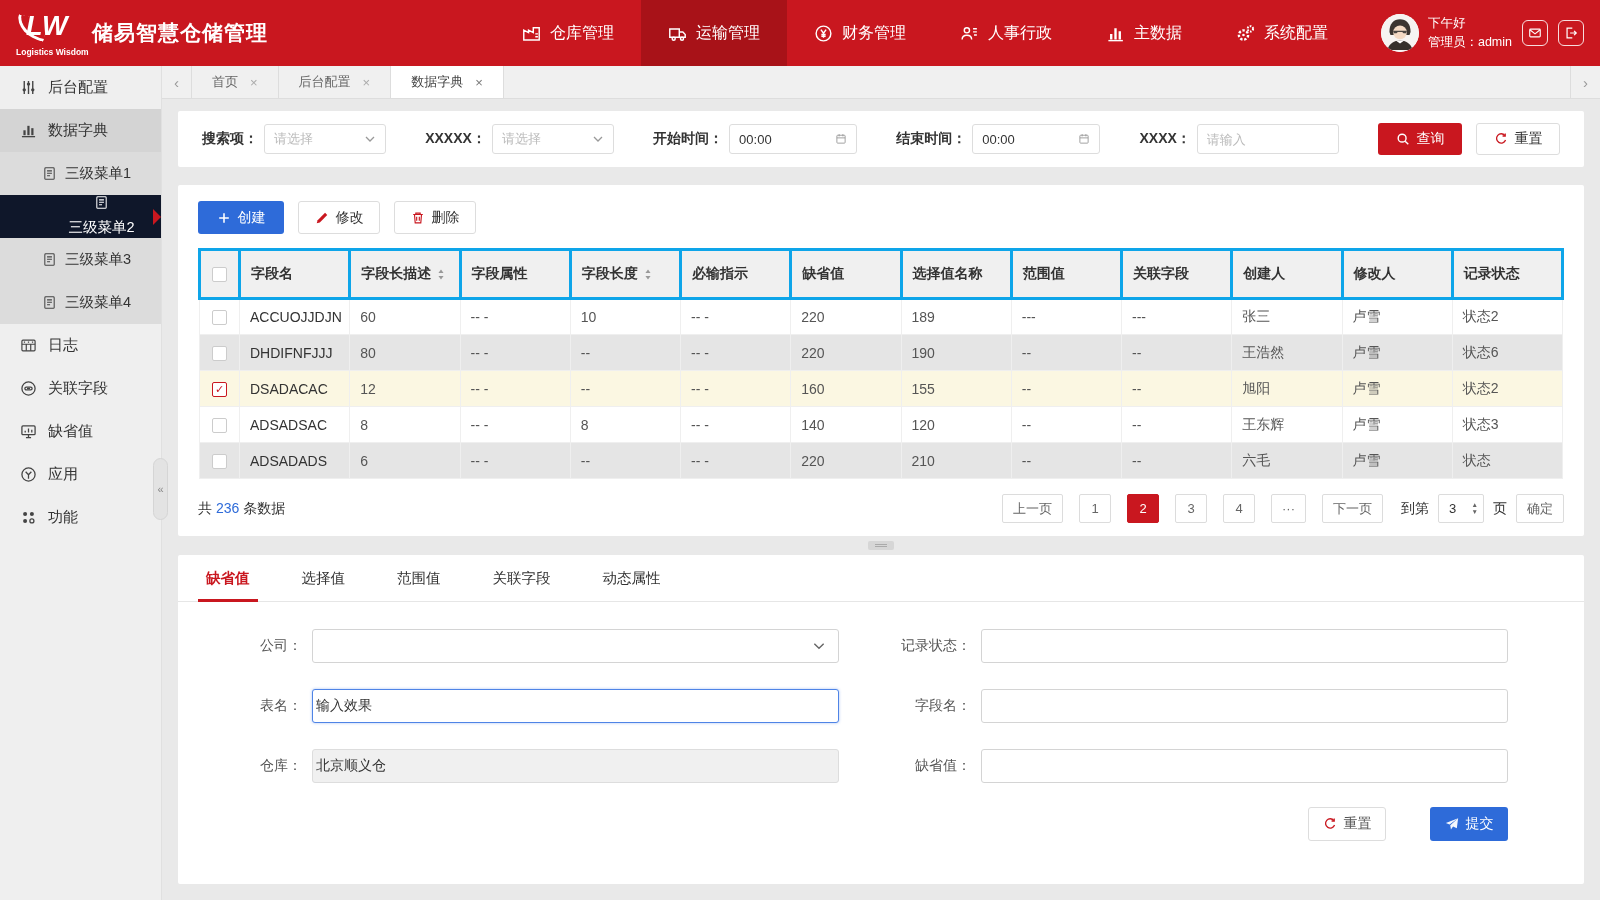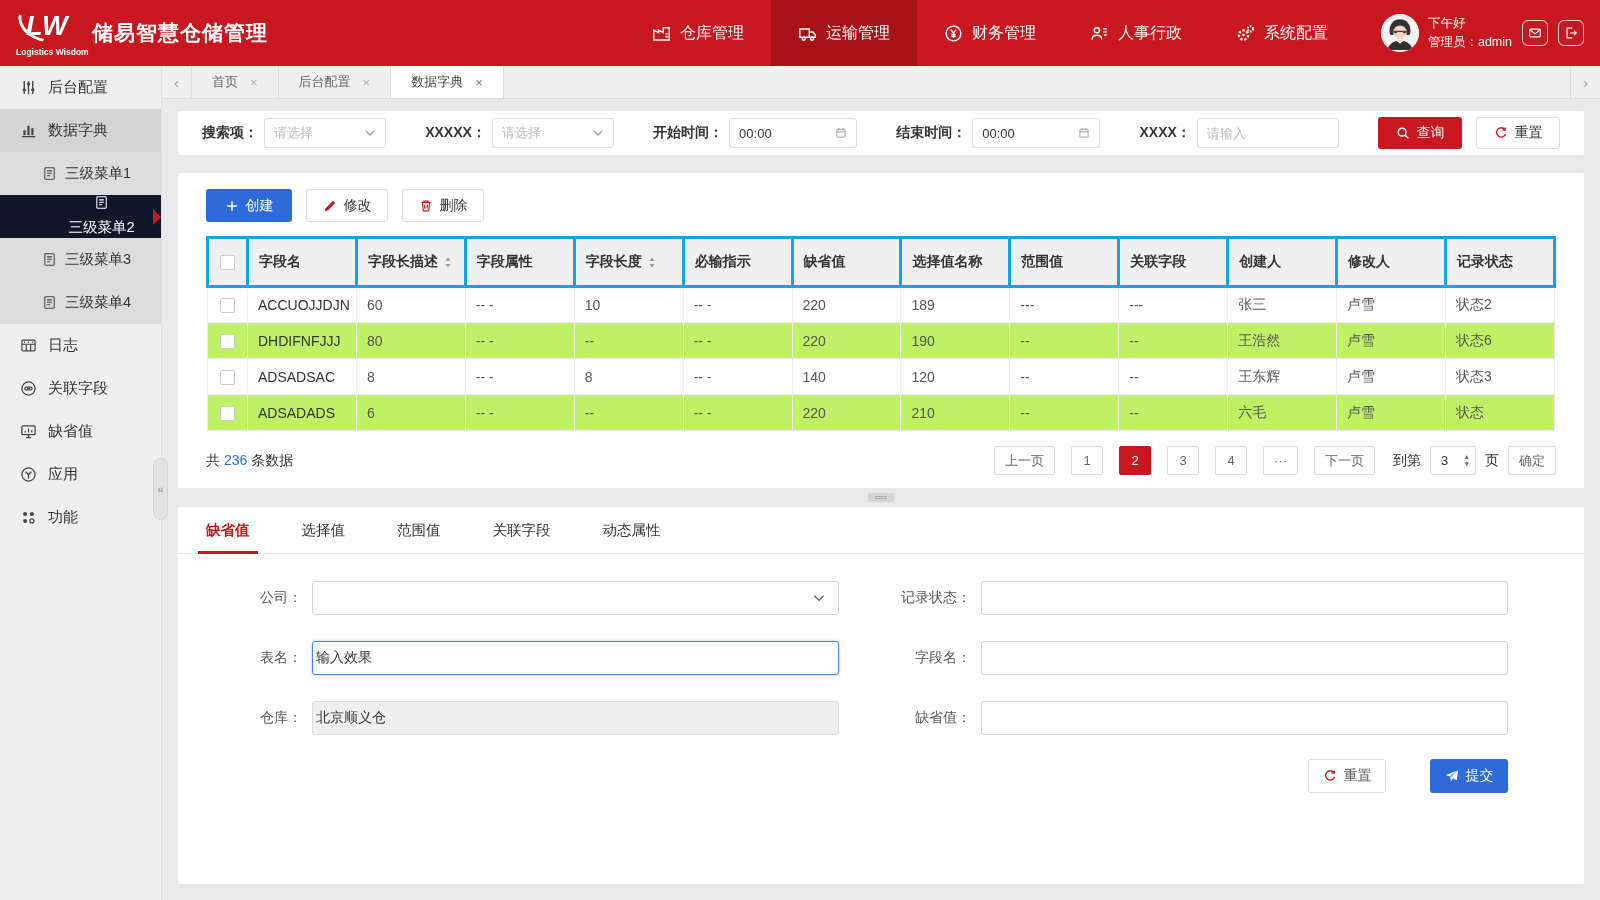--- a/index.html
+++ b/index.html
@@ -59,21 +59,21 @@
      border-right:1px solid #ddd; cursor:pointer; }
   .tab.active { background:#fff; color:#444; }
   .tab .close { color:#aaa; font-size:13px; }
   .tab.active .close { color:#777; }
 
   
   .page { flex:1; padding:12px 16px 0 16px; display:flex; flex-direction:column; overflow:hidden; }
   .card { background:#fff; border-radius:2px; }
 
   
-  .search-card { height:44px; display:flex; align-items:center; padding:6px 24px; justify-content:space-between; }
+  .search-card { height:56px; display:flex; align-items:center; padding:6px 24px; justify-content:space-between; }
   .sfield { display:flex; align-items:center; font-size:14px; color:#333; font-weight:bold; }
   .sfield .lbl { margin-right:6px; }
   .pick { height:30px; border:1px solid #ddd; border-radius:3px; display:flex; align-items:center;
      justify-content:space-between; padding:0 9px; font-size:13px; background:#fff; font-weight:normal; cursor:pointer; }
   .pick .ph { color:#bbb; }
   .pick .val { color:#333; }
   .pick svg { width:12px; height:12px; color:#999; flex-shrink:0; }
   .sel { width:122px; }
   .time-box { width:128px; }
   .txt-input { width:142px; height:30px; border:1px solid #ddd; border-radius:3px; padding:0 9px;
@@ -81,33 +81,33 @@
   .txt-input::placeholder { color:#bbb; }
   .sbtns { display:flex; gap:14px;font-family:Liberation Serif, serif; }
   .btn { display:inline-flex; align-items:center; justify-content:center; gap:7px; height:32px;
      border-radius:3px; font-size:14px; cursor:pointer; border:1px solid transparent; background:#fff; }
   .btn svg { width:14px; height:14px; }
   .btn-red { background:#c9171f; color:#fff; width:84px; }
   .btn-outline { border-color:#ddd; color:#333; width:84px; }
   .btn-outline svg { color:#c9171f; }
 
   
-  .table-card { margin-top:18px; padding:16px 28px 13px; }
+  .table-card { margin-top:18px; padding:16px 20px 13px; }
   .toolbar { display:flex; gap:14px; }
   .btn-blue { background:#2e6bd9; color:#fff; width:86px; height:33px; }
   .tool-outline { width:82px; height:33px; }
 
   table { width:100%; border-collapse:collapse; margin-top:14px; font-size:14px; table-layout:fixed; }
   thead th { background:#f0f0f0; height:49px; font-weight:bold; color:#333; text-align:left;
      padding:0 10px; border:3px solid #0ea5e9; font-size:14px; }
   th.check-col, td.check-col { width:40px; text-align:center; padding:0; }
   .sort-ic { display:inline-flex; flex-direction:column; margin-left:6px; vertical-align:middle; }
   .sort-ic svg { width:8px; height:11px; color:#999; }
   tbody td { height:36px; padding:0 10px; color:#555; border:1px solid #efefef; background:#fff; }
-  tbody tr.striped td { background:#bef264; }
+  tbody tr.striped td { background:#e5e5e5; }
   tbody tr.highlight td { background:#fbf7e2; }
   td.cell-name { color:#333; }
   .checkbox { width:15px; height:15px; border:1px solid #ccc; border-radius:2px; display:inline-block;
      background:#fff; position:relative; vertical-align:middle; cursor:pointer; }
   .checkbox.checked { border-color:#c9171f; }
   .checkbox.checked::after { content:'✓'; color:#c9171f; position:absolute; font-size:11px;
      left:2px; top:0px; font-weight:bold; }
 
   .pg-row { display:flex; align-items:center; justify-content:space-between; margin-top:15px;
      font-size:14px; color:#333; }
@@ -195,20 +195,29 @@
       </div>
       <div class="nav-item">
         <span class="icon">
           <svg viewBox="0 0 16 16" fill="none" stroke="currentColor" stroke-width="1.2">
             <circle cx="5.8" cy="5.3" r="2.2"></circle>
             <path d="M1.8 13c0-2.3 1.8-3.6 4-3.6s4 1.3 4 3.6"></path>
             <path d="M11 4h3.2M11 6.6h3.2M11.8 9.2h2.4"></path>
           </svg>
         </span>
         <span>人事行政</span>
+      </div>
+      <div class="nav-item">
+        <span class="icon">
+          <svg viewBox="0 0 16 16" stroke="currentColor" fill="none">
+            <path d="M2 14h12.2" stroke-width="1.2"></path>
+            <path d="M4.4 13V8.4M8 13V3.6M11.6 13V6" stroke-width="2"></path>
+          </svg>
+        </span>
+        <span>主数据</span>
       </div>
       <div class="nav-item">
         <span class="icon">
           <svg viewBox="0 0 16 16" fill="none" stroke="currentColor">
             <circle cx="6.3" cy="9.3" r="3.9" stroke-width="2" stroke-dasharray="2 1.4"></circle>
             <circle cx="6.3" cy="9.3" r="1.1" fill="currentColor" stroke="none"></circle>
             <circle cx="12.1" cy="4.1" r="2.3" stroke-width="1.7" stroke-dasharray="1.4 1.1"></circle>
           </svg>
         </span>
         <span>系统配置</span>
@@ -538,20 +547,35 @@
                 <td>--</td>
                 <td>-- -</td>
                 <td>220</td>
                 <td>190</td>
                 <td>--</td>
                 <td>--</td>
                 <td>王浩然</td>
                 <td>卢雪</td>
                 <td>状态6</td>
               </tr>
+              <tr class="highlight">
+                <td class="check-col"><span class="checkbox checked"></span></td>
+                <td class="cell-name">DSADACAC</td>
+                <td>12</td>
+                <td>-- -</td>
+                <td>--</td>
+                <td>-- -</td>
+                <td>160</td>
+                <td>155</td>
+                <td>--</td>
+                <td>--</td>
+                <td>旭阳</td>
+                <td>卢雪</td>
+                <td>状态2</td>
+              </tr>
               <tr>
                 <td class="check-col"><span class="checkbox"></span></td>
                 <td class="cell-name">ADSADSAC</td>
                 <td>8</td>
                 <td>-- -</td>
                 <td>8</td>
                 <td>-- -</td>
                 <td>140</td>
                 <td>120</td>
                 <td>--</td>

